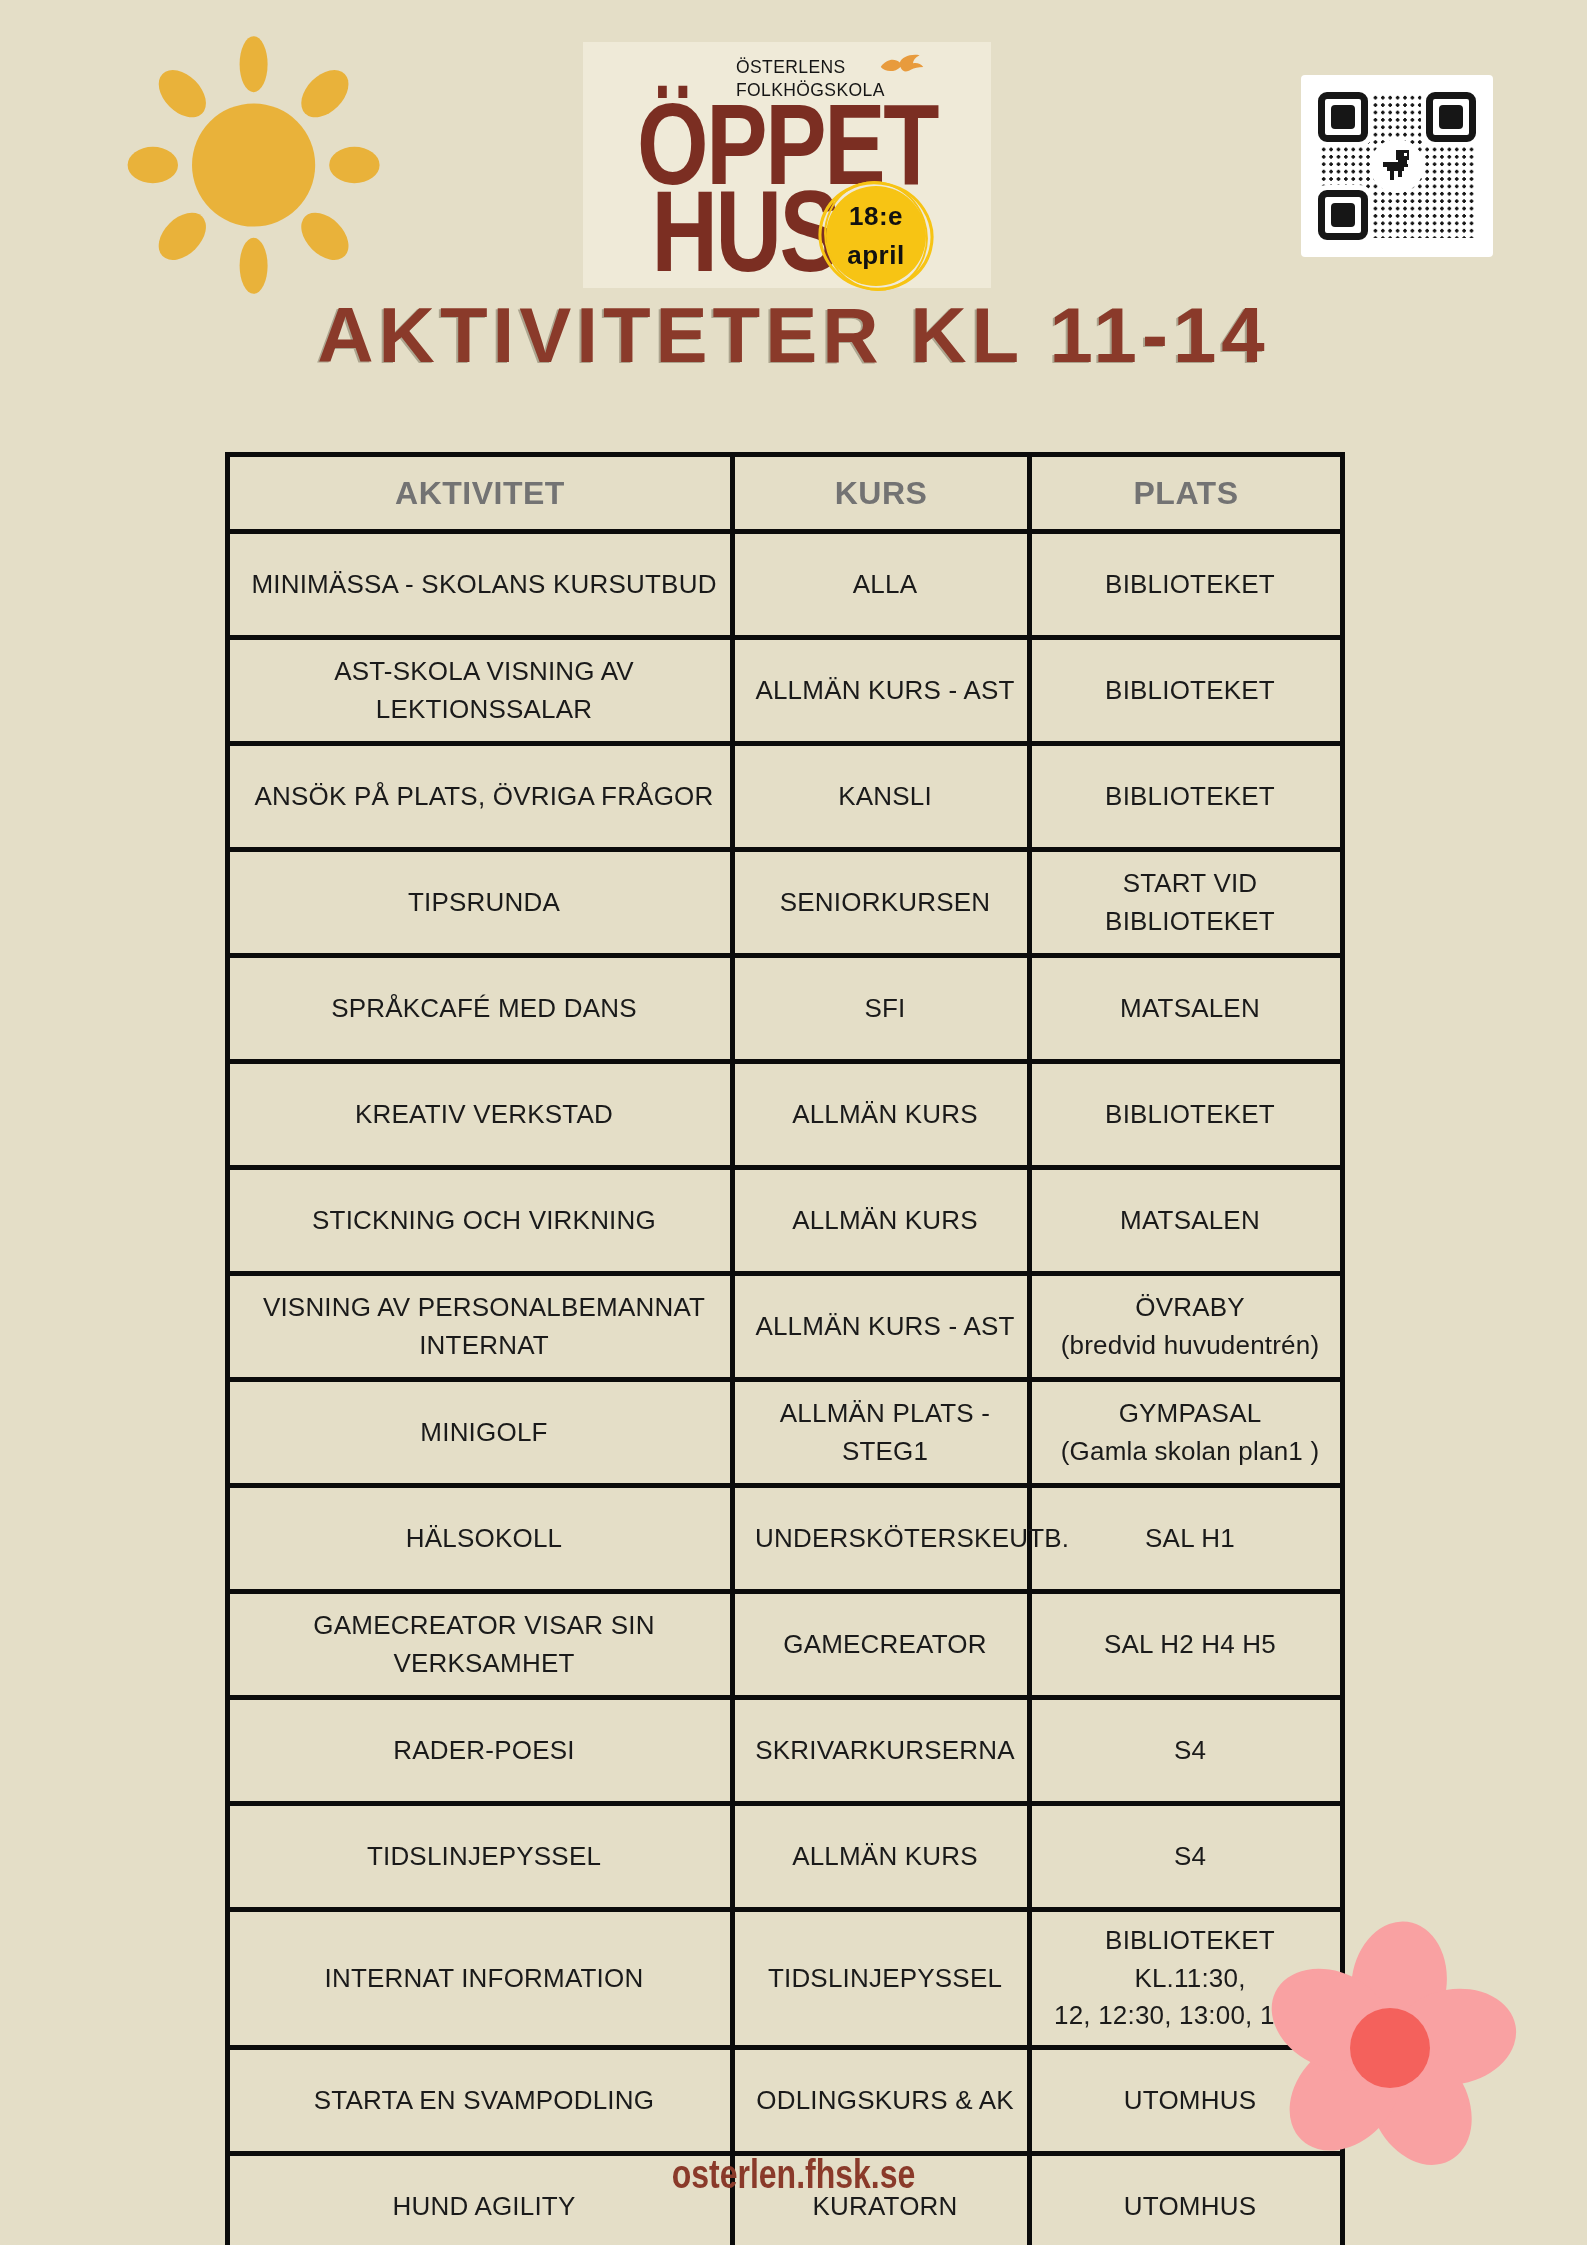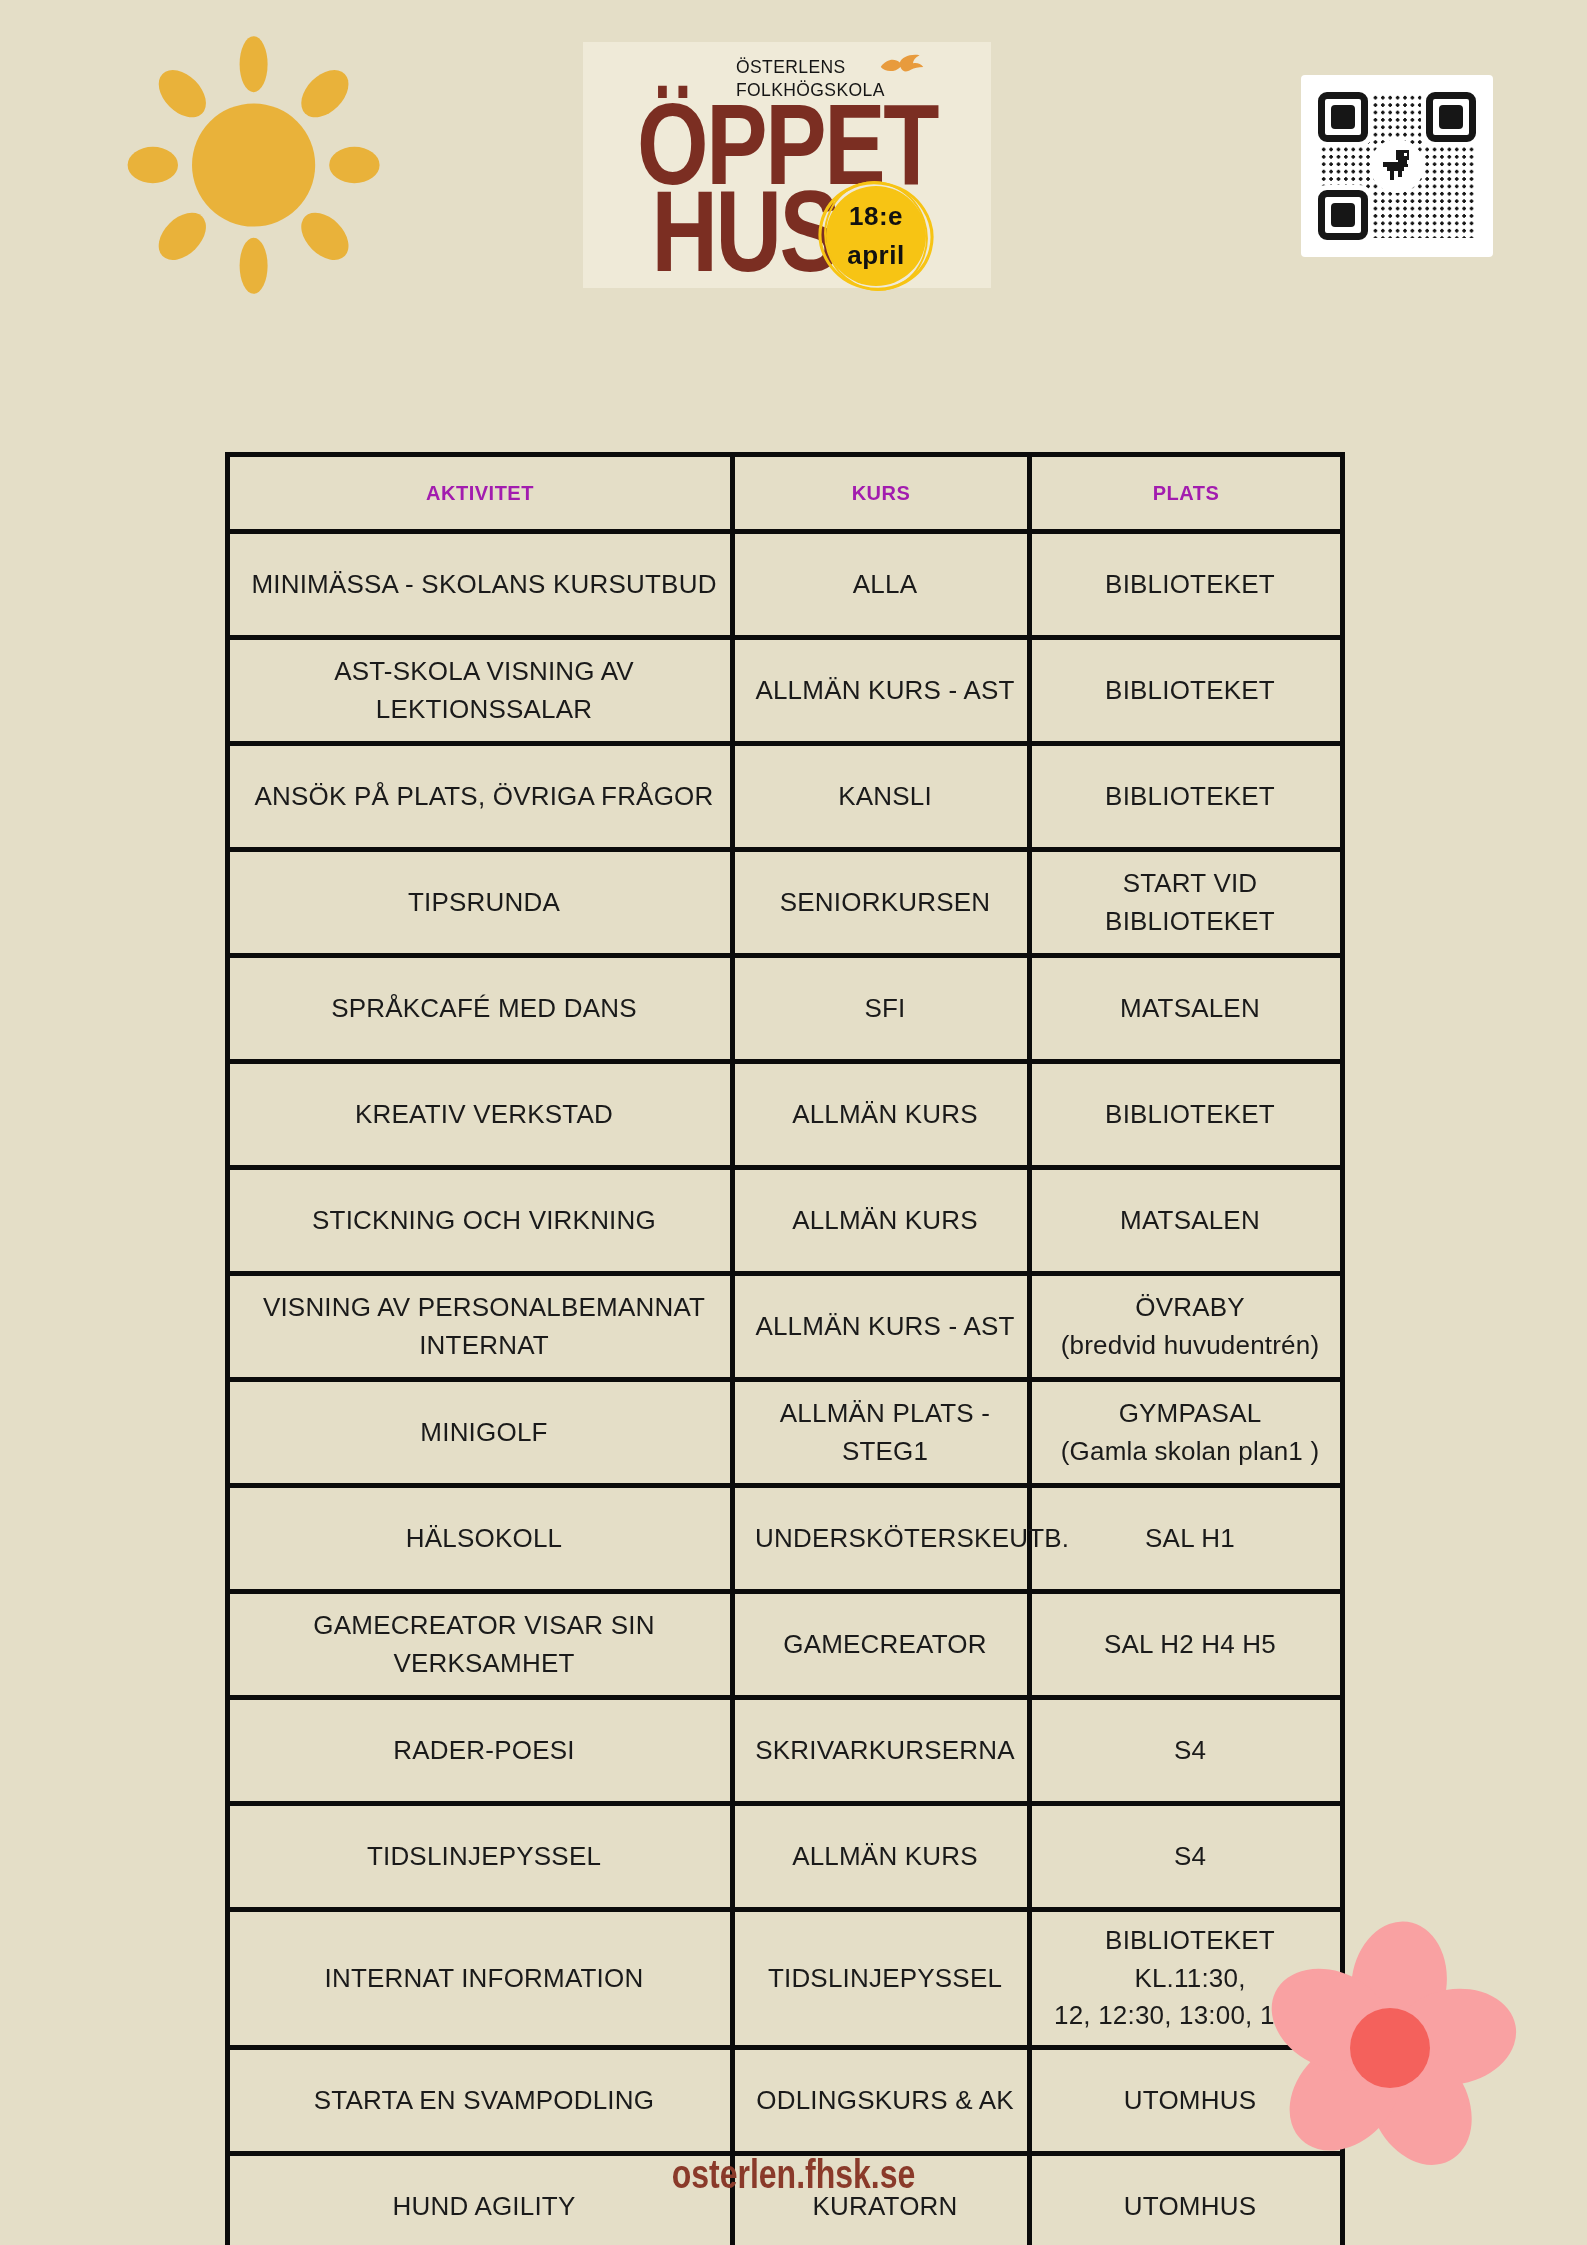--- a/index.html
+++ b/index.html
@@ -50,22 +50,22 @@
     font-size:78px;font-weight:bold;letter-spacing:5px;color:var(--brick);
     text-shadow:-2px 1px 0 rgba(105,95,75,.45);
   }
   
   .activities{
     position:absolute;left:225px;top:452px;width:1115px;
     border-collapse:collapse;table-layout:fixed;
   }
   .activities th,.activities td{border:5px solid var(--table-border);}
   .activities th{
-    height:72px;font-size:20px;font-weight:bold;text-align:center;
-    color:#a21caf;letter-spacing:.5px;padding:0 10px;
+    height:72px;font-size:32px;font-weight:bold;text-align:center;
+    color:#737373;letter-spacing:.5px;padding:0 10px;
   }
   .activities td{
     height:81px;font-size:26px;font-weight:400;color:var(--table-text);
     padding:10px 12px 10px 20px;vertical-align:middle;text-align:center;
     line-height:1.45;white-space:pre-line;letter-spacing:.2px;
   }
   
   .flower{position:absolute;left:1262px;top:1918px;width:256px;height:250px;z-index:3;}
   
   .footer{
@@ -142,20 +142,21 @@
           <rect x="1" y="9" width="4" height="3"></rect>
           <rect x="6" y="15" width="3" height="7"></rect>
           <rect x="12" y="15" width="3" height="5"></rect>
           <rect x="16" y="10" width="3" height="2"></rect>
         </g>
         <rect x="16" y="2" width="2" height="2" fill="#ffffff"></rect>
       </svg>
     </div>
   </div>
 
+  <h1 class="title">AKTIVITETER KL 11-14</h1>
 
   <table class="activities">
     <colgroup>
       <col style="width:505px">
       <col style="width:297px">
       <col style="width:313px">
     </colgroup>
     <thead>
       <tr>
         <th>AKTIVITET</th>

